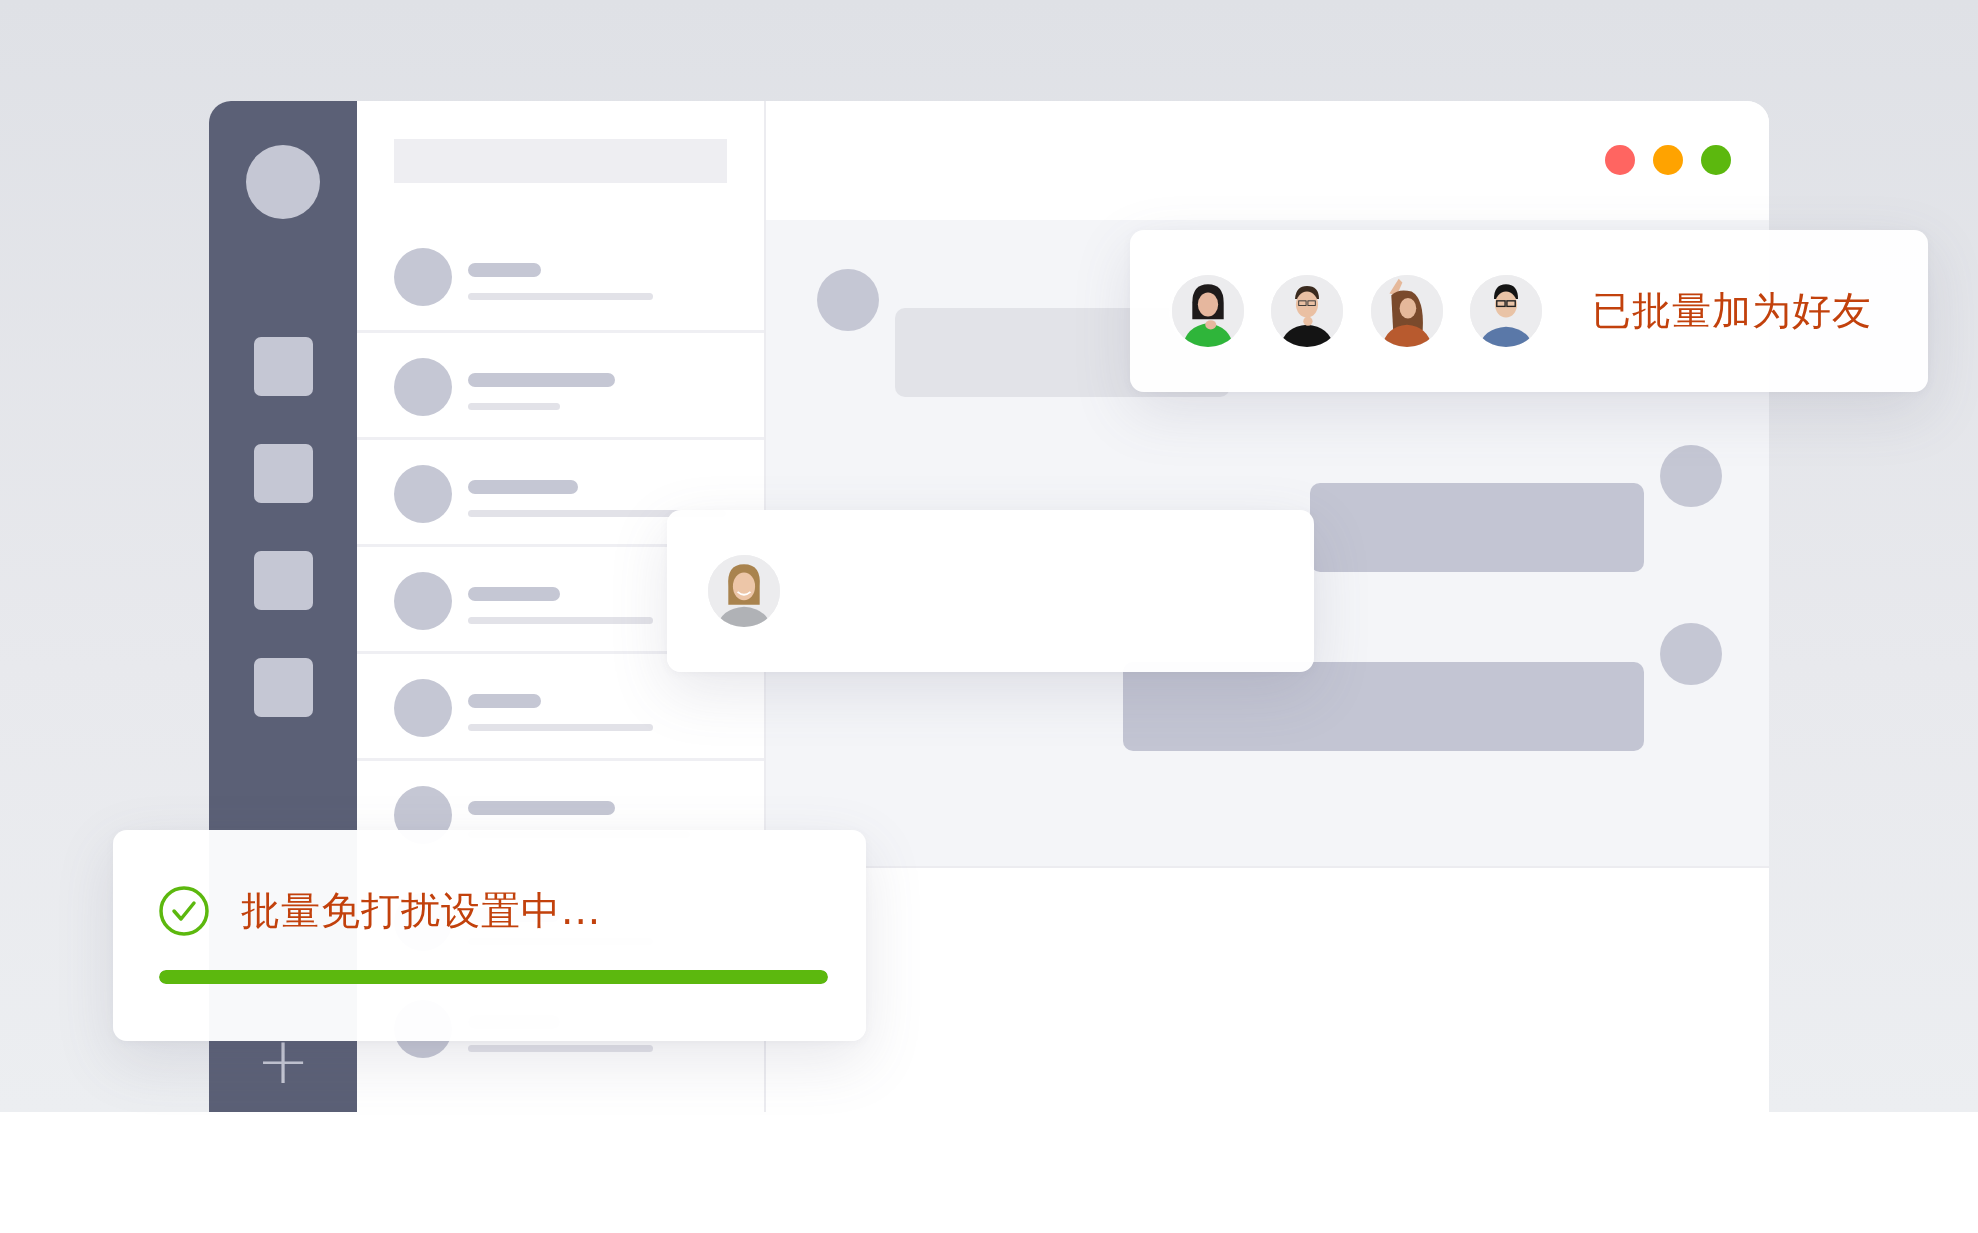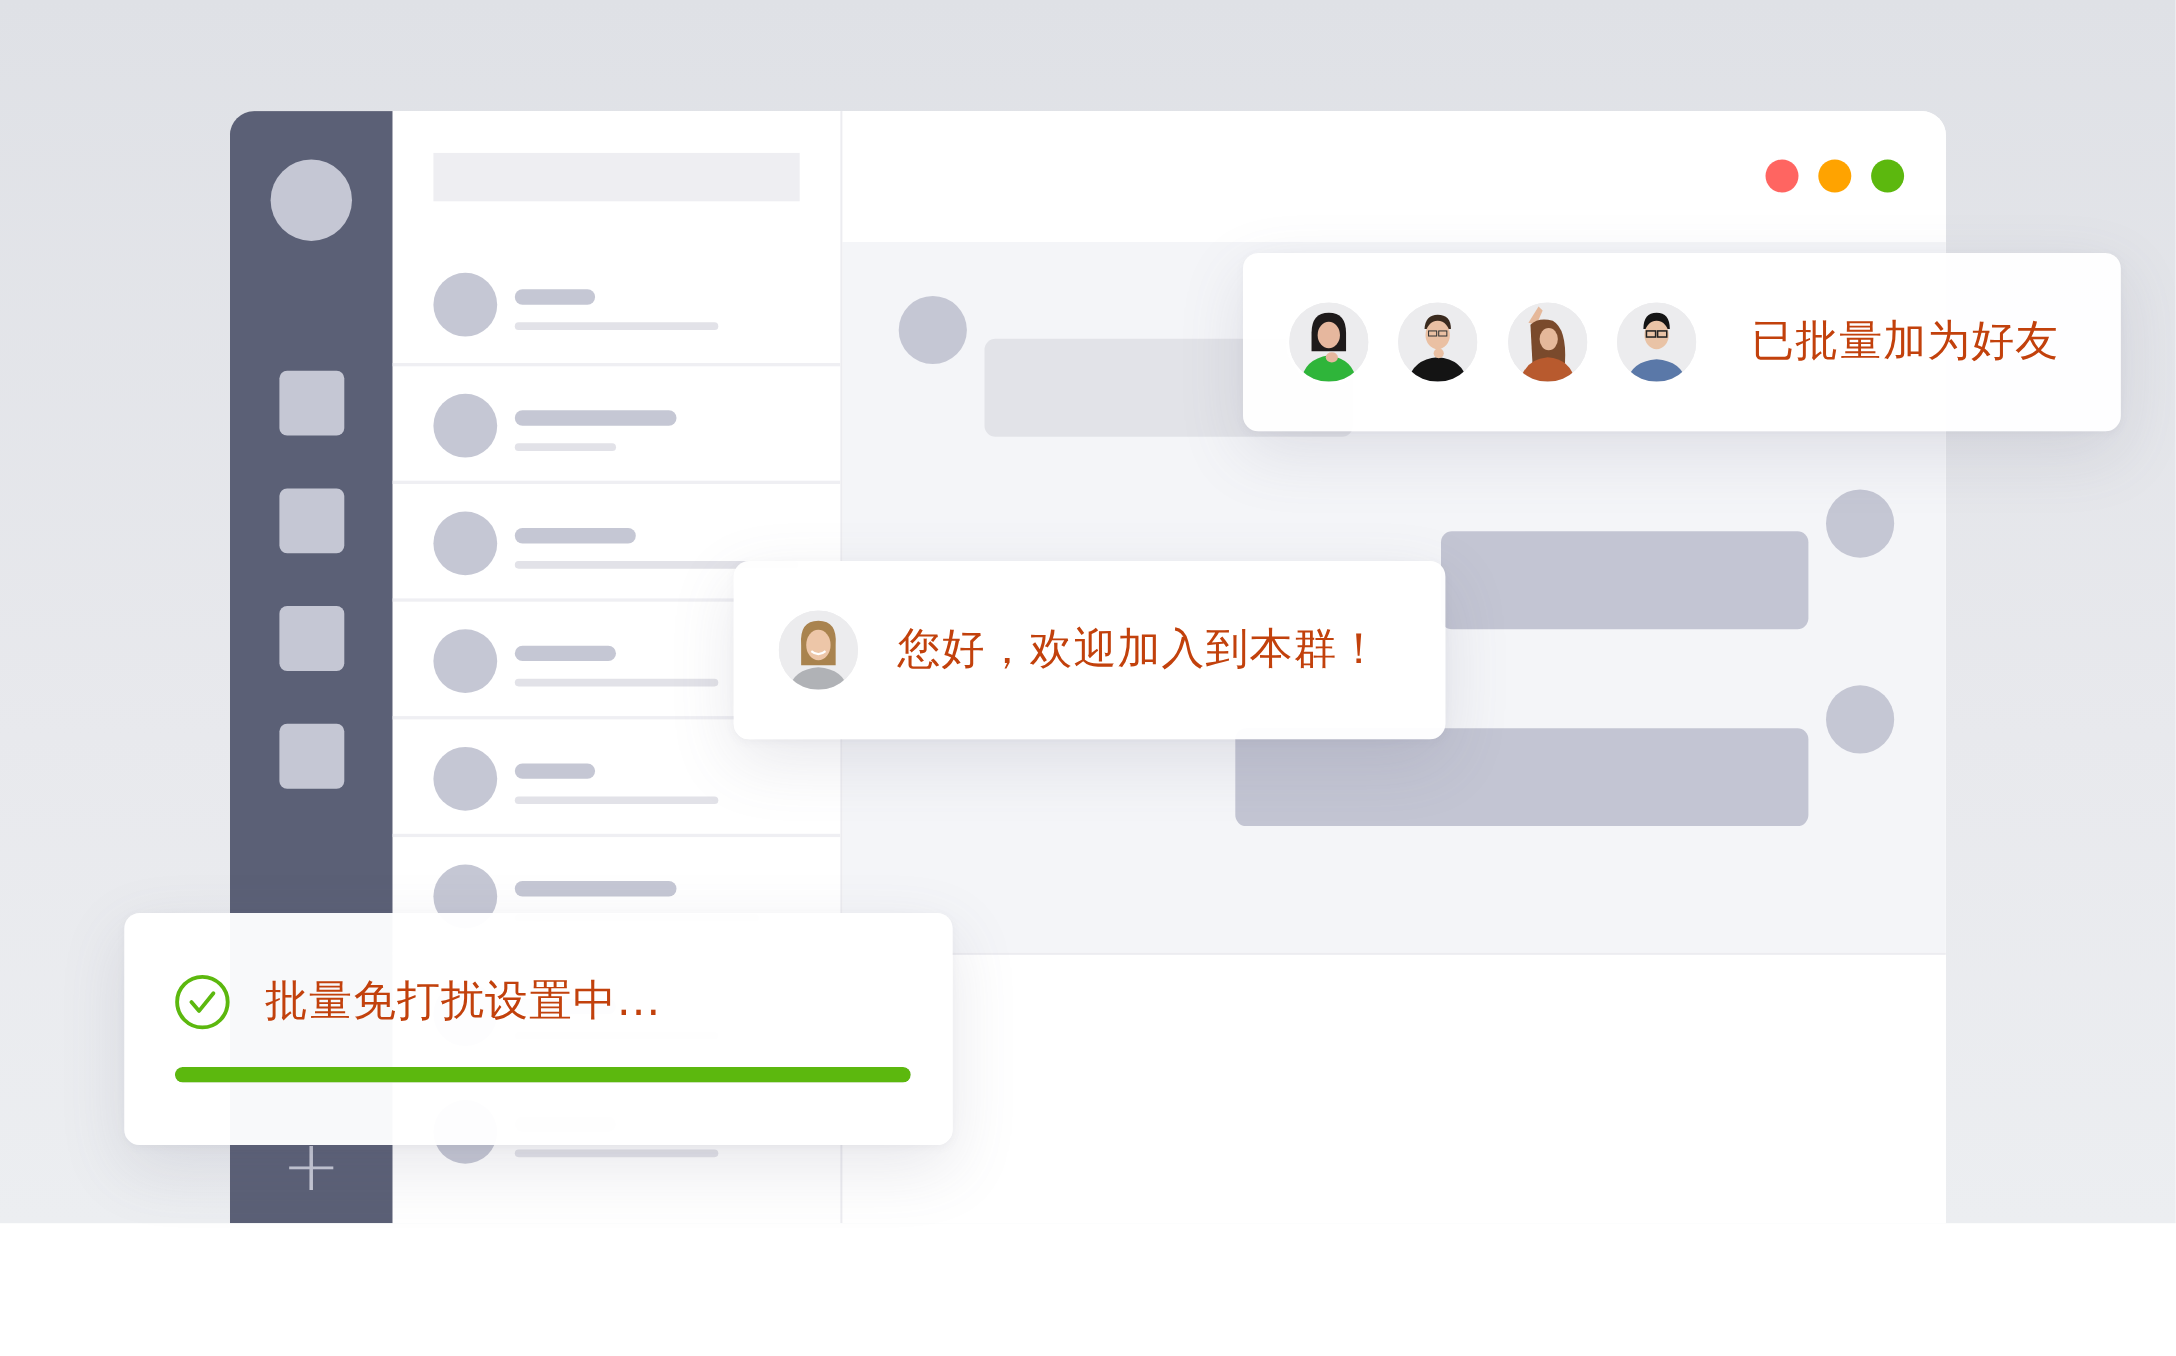--- a/index.html
+++ b/index.html
@@ -222,21 +222,20 @@
 <div class="card" style="left:667px;top:510px;width:647px;height:162px">
   <div class="photo" style="left:38px;top:42px">
     <svg viewBox="0 0 78 78">
         <rect width="78" height="78" fill="#ececee"></rect>
         <path d="M22 34 Q20 10 39 10 Q58 10 56 34 L56 54 L22 54 Z" fill="#a9834e"></path>
         <ellipse cx="39" cy="34" rx="12" ry="15" fill="#edc6a8"></ellipse>
         <path d="M32 40 Q39 46 46 40" stroke="#fff" stroke-width="2" fill="none"></path>
         <path d="M10 78 Q14 58 39 56 Q64 58 68 78 Z" fill="#b0b2b6"></path>
       </svg>
   </div>
-  <div class="card-text" style="left:149px;top:56px">您好，欢迎加入到本群！</div>
 </div>
 
 <div class="card" style="left:113px;top:830px;width:753px;height:211px">
   <svg class="check-icon" viewBox="0 0 52 52">
     <circle cx="26" cy="26" r="23" fill="none" stroke="#5cb80e" stroke-width="3.5"></circle>
     <path d="M16 26 L23 34 L36 18" fill="none" stroke="#5cb80e" stroke-width="3.5" stroke-linecap="round" stroke-linejoin="round"></path>
   </svg>
   <div class="card-text" style="left:128px;top:56px">批量免打扰设置中...</div>
   <div class="progress-track">
     <div class="progress-fill" id="dnd-fill" style="width: 100%; background: rgb(92, 184, 14);"></div>

